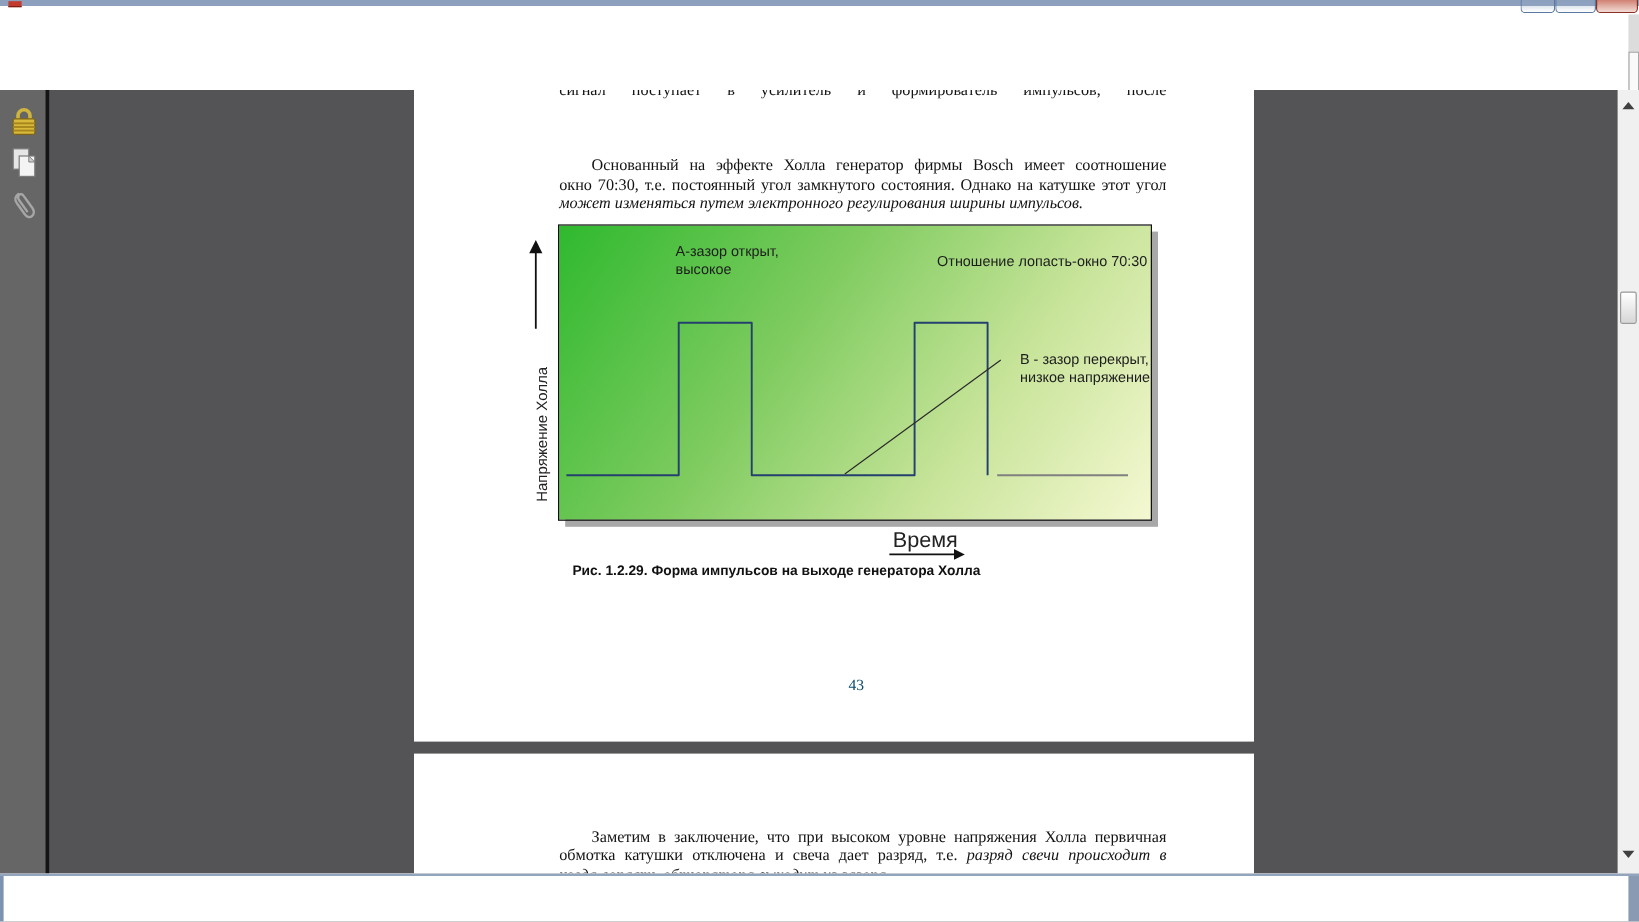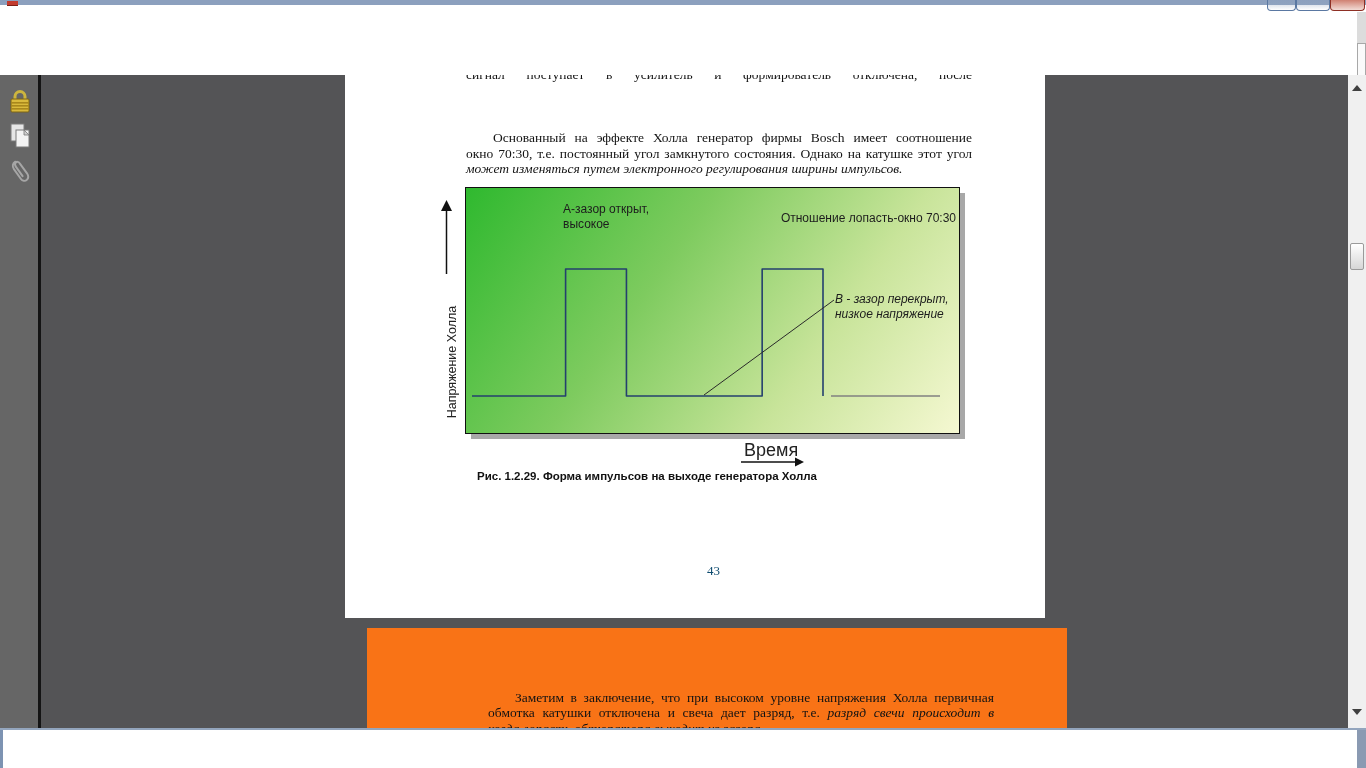--- a/index.html
+++ b/index.html
@@ -29,33 +29,33 @@
   
   #pdf-scrollbar{position:absolute;left:1348px;top:0;width:18px;height:653px;background:#f0f0f0;}
   #pdf-scroll-up{position:absolute;left:4px;top:10px;width:0;height:0;
      border-left:5px solid transparent;border-right:5px solid transparent;border-bottom:6px solid #404040;}
   #pdf-scroll-thumb{position:absolute;left:2px;top:168px;width:12px;height:25px;border:1px solid #9a9a9a;
      border-radius:2px;background:linear-gradient(#ffffff,#d6d6d6);}
   #pdf-scroll-down{position:absolute;left:4px;top:634px;width:0;height:0;
      border-left:5px solid transparent;border-right:5px solid transparent;border-top:6px solid #404040;}
   
   #page1{position:absolute;left:345px;top:0;width:700px;height:543px;background:#ffffff;overflow:hidden;}
-  #page2{position:absolute;left:345px;top:553px;width:700px;height:100px;background:#f97316;overflow:hidden;margin-left:22px;}
+  #page2{position:absolute;left:345px;top:553px;width:700px;height:100px;background:#ffffff;overflow:hidden;}
   .bodyline{position:absolute;left:121px;width:506px;font-size:13.5px;line-height:15px;color:#131313;white-space:nowrap;}
   .just{white-space:normal;text-align:justify;text-align-last:justify;height:15px;overflow:hidden;}
   .indent{padding-left:27px;box-sizing:border-box;}
   
   #fig-shadow{position:absolute;left:126px;top:118px;width:494px;height:246px;background:#a8a8a8;}
   #fig-box{position:absolute;left:120px;top:112px;width:493px;height:245px;border:1px solid #101010;
      background:linear-gradient(125deg,#2fb92f 0%,#7ecb5f 38%,#c8e49a 70%,#f5f8d2 100%);}
   #fig-svg{position:absolute;left:0;top:0;}
   .figlabel{position:absolute;font-family:"Liberation Sans",sans-serif;font-size:12px;line-height:15px;color:#1d1d1d;}
   #label-a{left:97px;top:14px;}
   #label-ratio{right:3px;top:23px;white-space:nowrap;}
-  #label-b{left:369px;top:104px;white-space:nowrap;font-style:italic;}
+  #label-b{left:384px;top:104px;white-space:nowrap;}
   #y-arrow{position:absolute;left:95px;top:125px;}
   #y-label{position:absolute;left:107px;top:287px;transform:translate(-50%,-50%) rotate(-90deg);
      font-family:"Liberation Sans",sans-serif;font-size:12.5px;color:#222;white-space:nowrap;}
   #x-label{position:absolute;left:399px;top:365px;font-family:"Liberation Sans",sans-serif;font-size:18px;color:#222;}
   #x-arrow{position:absolute;left:396px;top:382px;}
   #fig-caption{position:absolute;left:100px;top:395px;font-family:"Liberation Sans",sans-serif;
      font-size:11.5px;font-weight:bold;color:#111;white-space:nowrap;margin-left:32px;}
   #p1-num{position:absolute;left:362px;top:488px;font-size:13px;color:#0c4a6e;}
   .ital{font-style:italic;}
   
@@ -91,21 +91,21 @@
       <rect x="9" y="8" width="13" height="17" fill="#f4f4f4" stroke="#7a7a7a"></rect>
       <path d="M17 8 L22 13 L17 13 Z" fill="#cfcfcf" stroke="#7a7a7a" stroke-width="0.8"></path>
     </svg>
     <svg id="icon-clip" class="side-icon" viewBox="0 0 26 30">
       <path d="M8 5 C5 7 4.5 10 6.5 13 L14 23.5 C15.5 25.8 18.5 26.3 20.3 24.5 C22.5 22.5 22 19.8 20.5 17.5 L12.5 6.5 C11.5 5 9.5 4.7 8.4 6 C7.2 7.4 7.7 9.2 8.7 10.6 L15.8 20.5" fill="none" stroke="#a6a6a6" stroke-width="2.1" stroke-linecap="round"></path>
     </svg>
   </div>
   <div id="sidebar-divider"></div>
 
   <div id="page1">
-    <div class="bodyline just" style="top:-8px;">сигнал поступает в усилитель и формирователь отключена, после</div>
+    <div class="bodyline just" style="top:-8px;">сигнал поступает в усилитель и формирователь импульсов, после</div>
 
     <div class="bodyline just indent" style="top:55px;">Основанный на эффекте Холла генератор фирмы Bosch имеет соотношение лопасть-</div>
     <div class="bodyline just" style="top:70.5px;">окно 70:30, т.е. постоянный угол замкнутого состояния. Однако на катушке этот угол</div>
     <div class="bodyline" style="top:86px;font-style:italic;">может изменяться путем электронного регулирования ширины импульсов.</div>
 
     <div id="fig-shadow"></div>
     <div id="fig-box">
       <svg id="fig-svg" width="493" height="245" viewBox="0 0 493 245">
         <polyline id="wave" points="6,208 99.6,208 99.6,81 160.43999999999997,81 160.43999999999997,208 296.15999999999997,208 296.15999999999997,81 357,81 357,208" fill="none" stroke="#24406E" stroke-width="1.6" stroke-linejoin="round"></polyline>
         <polyline id="wave-tail" points="365,208 474,208" fill="none" stroke="#808080" stroke-width="1.6"></polyline>

